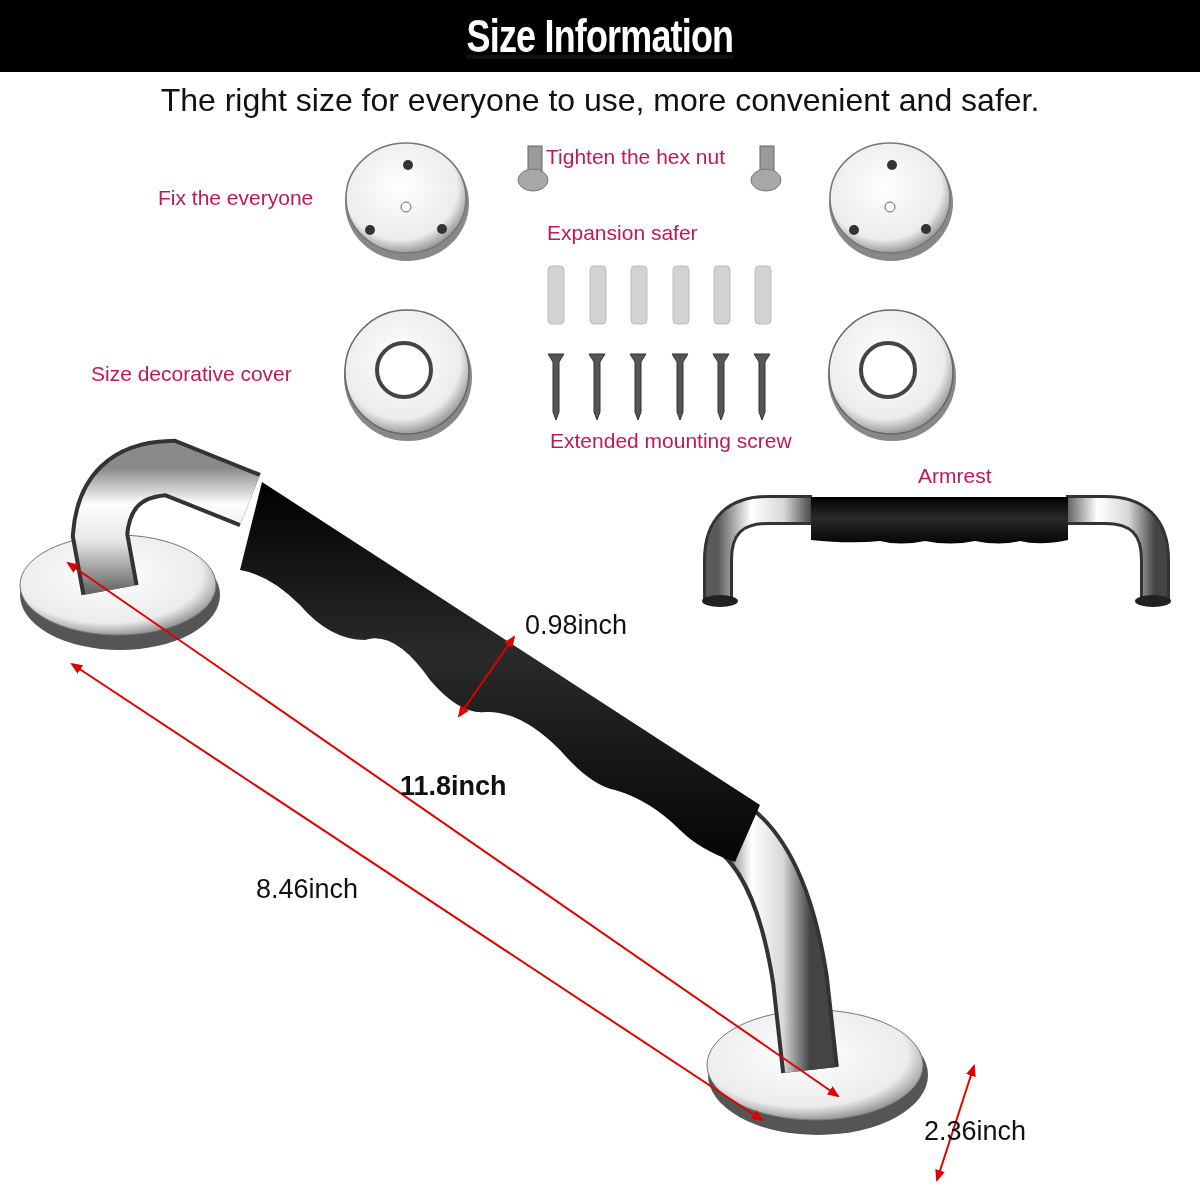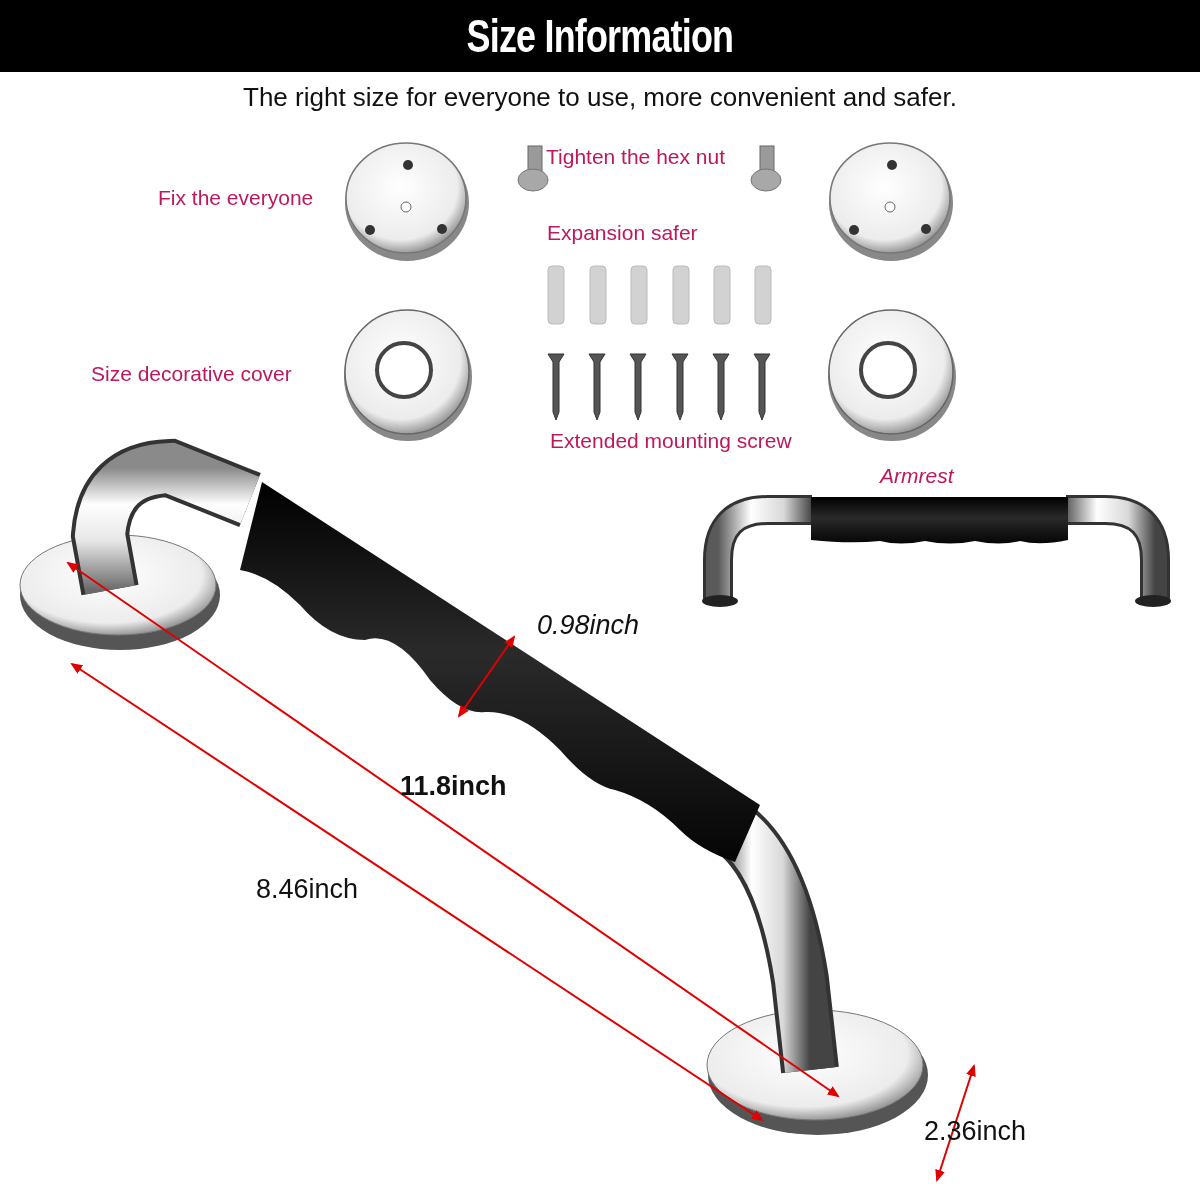--- a/index.html
+++ b/index.html
@@ -1,22 +1,22 @@
 <!DOCTYPE html>
 <html><head>
 <meta charset="utf-8">
 <style>
   html, body { margin: 0; padding: 0; background: #ffffff; }
   body { width: 1200px; height: 1200px; position: relative; overflow: hidden;
          font-family: "Liberation Sans", "DejaVu Sans", sans-serif; color: #111; }
   .banner { position: absolute; left: 0; top: 0; width: 1200px; height: 72px; background: #000;
-            display: flex; align-items: center; justify-content: center; }
+            display: flex; align-items: center; justify-content: center; text-decoration: underline; }
   .banner-title { color: #fff; font-family: "Liberation Sans", sans-serif; font-weight: bold;
                   font-size: 46px; letter-spacing: -1px; transform: scaleX(0.78); display: inline-block; }
-  .subtitle { position: absolute; top: 82px; left: 0; width: 1200px; text-align: center; font-size: 26px; color: #111; }
+  .subtitle { position: absolute; top: 82px; left: 0; width: 1200px; text-align: center; font-size: 32px; color: #111; }
   .label { position: absolute; font-size: 21px; color: #be185d; white-space: nowrap; }
   .dim { position: absolute; font-size: 27px; color: #111; white-space: nowrap; }
   svg.art { position: absolute; left: 0; top: 0; }
 </style>
 </head>
 <body>
 
 <div class="banner">
   <span class="banner-title">Size Information</span>
 </div>
@@ -141,18 +141,18 @@
     <line x1="459" y1="716" x2="514" y2="637" marker-start="url(#ahs)" marker-end="url(#ah)"></line>
     <line x1="937" y1="1180" x2="974" y2="1066" marker-start="url(#ahs)" marker-end="url(#ah)"></line>
   </g>
 </svg>
 
 <div class="label" style="left:158px; top:186px;">Fix the everyone</div>
 <div class="label" style="left:91px; top:362px;">Size decorative cover</div>
 <div class="label" style="left:546px; top:145px;">Tighten the hex nut</div>
 <div class="label" style="left:547px; top:221px;">Expansion safer</div>
 <div class="label" style="left:542px; top:429px;margin-left:8px;">Extended mounting screw</div>
-<div class="label" style="left:880px; top:464px;font-style:italic;">Armrest</div>
+<div class="label" style="left:918px; top:464px;">Armrest</div>
 
-<div class="dim" style="left:537px; top:610px;font-style:italic;">0.98inch</div>
+<div class="dim" style="left:525px; top:610px;">0.98inch</div>
 <div class="dim" style="left:400px; top:771px;font-weight:bold;">11.8inch</div>
 <div class="dim" style="left:256px; top:874px;text-align:right;">8.46inch</div>
 <div class="dim" style="left:924px; top:1116px;">2.36inch</div>
 
 </body></html>

